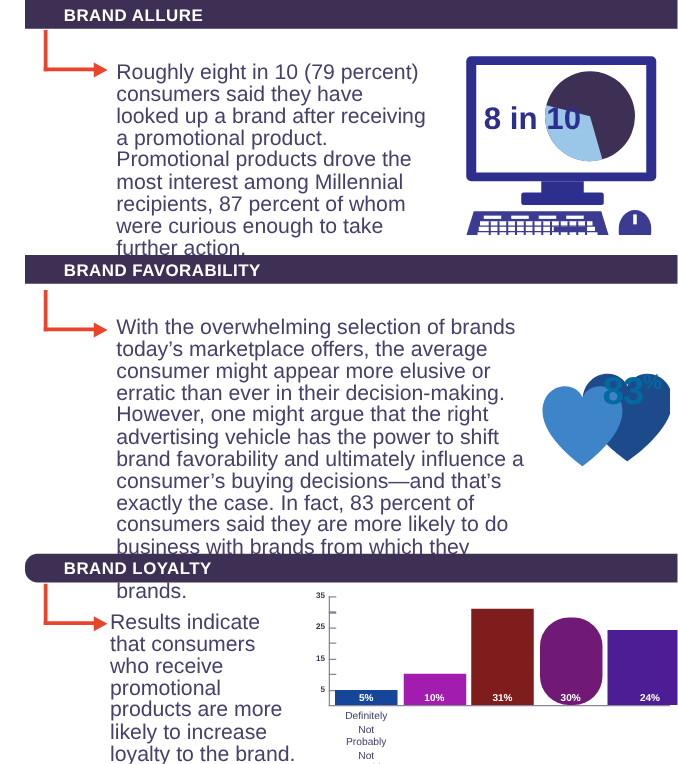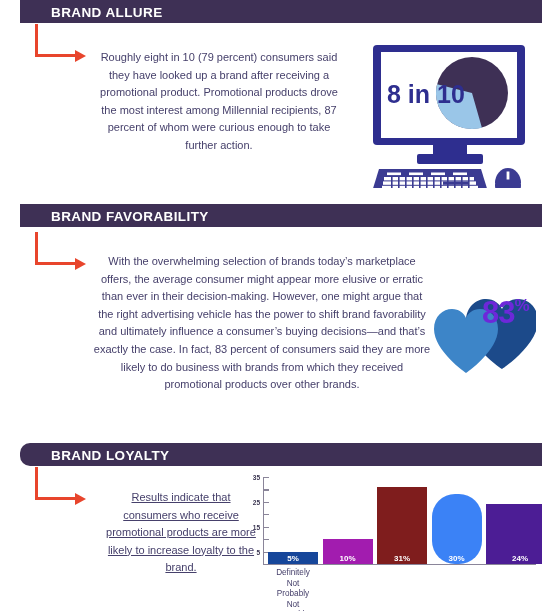--- a/index.html
+++ b/index.html
@@ -74,28 +74,27 @@
     border-left: 11px solid #e8452c;
   }
   #arrow-allure  { left: 35px; top: 24px; }
   #arrow-favor   { left: 35px; top: 232px; }
   #arrow-loyalty { left: 35px; top: 467px; }
 
   
   .body-copy {
     position: absolute;
     color: #46406b;
-    font-size: 11px;
+    font-size: 17px;
     line-height: 17.6px;
     font-family: "Liberation Sans", sans-serif;
-    text-align: center;
   }
   #copy-allure  { left: 93px; top: 49px;  width: 252px; }
   #copy-favor   { left: 93px; top: 253px; width: 338px; }
-  #copy-loyalty { left: 106px; top: 489px; width: 150px; text-decoration: underline; }
+  #copy-loyalty { left: 88px; top: 489px; width: 150px; }
 
   
   #computer-art {
     position: absolute;
     left: 365px;
     top: 43px;
     width: 170px;
     height: 145px;
   }
 
@@ -104,21 +103,21 @@
     position: absolute;
     left: 432px;
     top: 283px;
     width: 104px;
     height: 92px;
   }
   #hearts-art .pct {
     position: absolute;
     left: 50px;
     top: 14px;
-    color: #6d28d9;
+    color: #0369a1;
     font-weight: bold;
     font-size: 31px;
     letter-spacing: -1px;
     font-family: "Liberation Sans", sans-serif;
     line-height: 1;
   }
   #hearts-art .pct .sym {
     font-size: 17px;
     vertical-align: top;
   }
@@ -349,21 +348,21 @@
         <div class="bar" style="height: 24.8571px; background: #a21caf;">
           <div class="bar-val">10%</div>
         </div>
       </div>
       <div class="bar-slot">
         <div class="bar" style="height: 77.0571px; background: #7f1d1d;">
           <div class="bar-val">31%</div>
         </div>
       </div>
       <div class="bar-slot">
-        <div class="bar" style="height: 70px; background: #3b82f6; border-radius: 23px;">
+        <div class="bar" style="height: 70px; background: #701a75; border-radius: 23px;">
           <div class="bar-val">30%</div>
         </div>
       </div>
       <div class="bar-slot">
         <div class="bar" style="height: 59.6571px; background: #4c1d95; padding-left: 18px;">
           <div class="bar-val">24%</div>
         </div>
       </div>
     </div>
   <div class="cat-row" id="cat-row">

